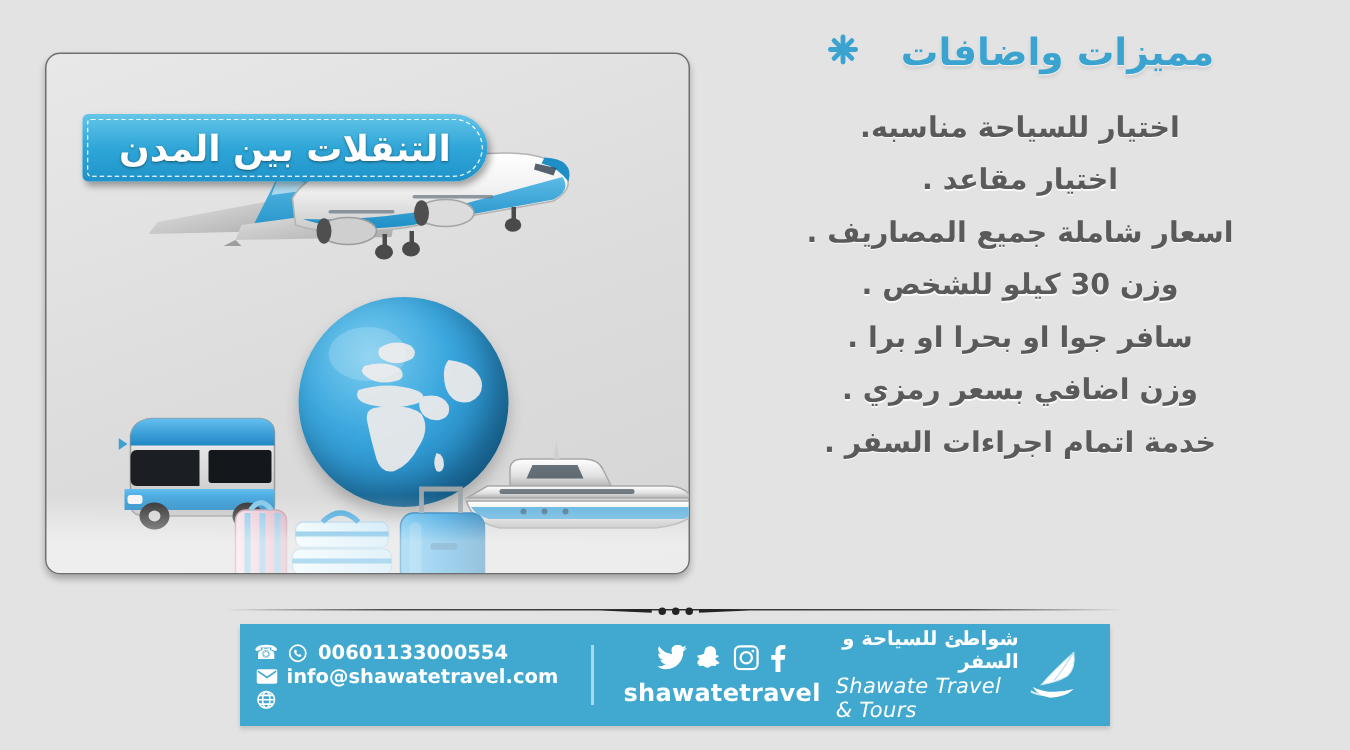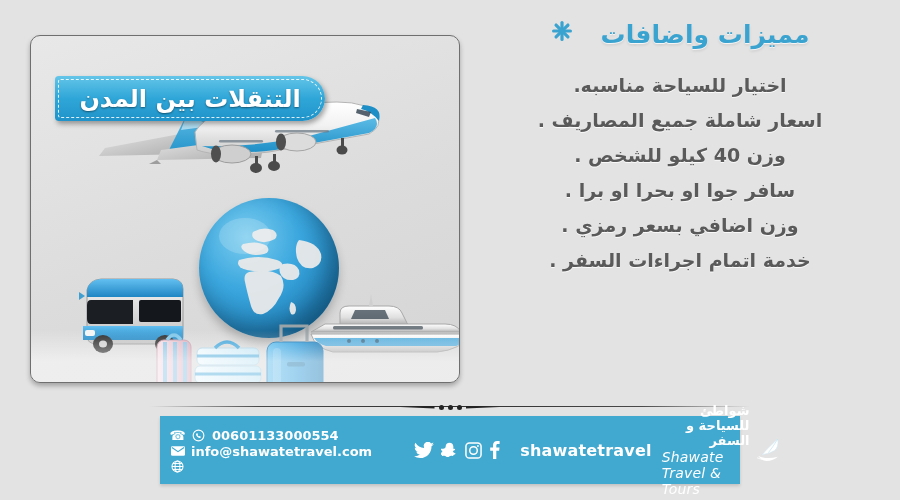--- a/index.html
+++ b/index.html
@@ -77,21 +77,21 @@
 
   
   .right-panel {
     position:absolute;
     left:470px; top:10px;
     width:420px; height:375px;
     direction:rtl;
     text-align:center;
   }
   .panel-heading {
-    display:flex; justify-content:center;
+    display:flex; align-items:center; justify-content:center;
     gap:28px;
     margin-top:10px;
   }
   .heading-text {
     font-size:25px; font-weight:bold; color:#3aa3cf;
     text-shadow:0 1px 1px rgba(255,255,255,.9), 0 2px 3px rgba(0,0,0,.12);
     letter-spacing:.5px;
   }
   .asterisk-icon { color:#3aa3cf; font-size:24px; line-height:1; }
 
@@ -137,22 +137,22 @@
   .contact-row {
     display:flex; align-items:center; gap:6px;
     color:#ffffff; font-size:13px; font-weight:bold;
     white-space:nowrap;
   }
   .contact-row .ic { width:15px; display:inline-flex; justify-content:center; font-size:13px; }
 
   .v-divider { width:2px; height:40px; background:rgba(255,255,255,.55); margin:0 10px; }
 
   .social-block {
-    display:flex; flex-direction:row; align-items:center; justify-content:center;
-    gap:20px; padding:0 10px;
+    display:flex; flex-direction:column; align-items:center; justify-content:center;
+    gap:4px; padding:0 10px;
   }
   .social-icons { display:flex; align-items:center; gap:7px; }
   .social-icons .si { color:#ffffff; display:inline-flex; }
   .social-handle { color:#ffffff; font-size:16px; font-weight:bold; letter-spacing:.2px; }
 
   .logo-block {
     margin-right:0; margin-left:auto;
     display:flex; align-items:center; gap:8px;
     padding-right:14px;
   }
@@ -371,22 +371,23 @@
           <rect x="9.4" y="1" width="3.2" height="20" rx="1.6" transform="rotate(45 11 11)"></rect>
           <rect x="9.4" y="1" width="3.2" height="20" rx="1.6" transform="rotate(90 11 11)"></rect>
           <rect x="9.4" y="1" width="3.2" height="20" rx="1.6" transform="rotate(135 11 11)"></rect>
         </g>
       </svg>
     </span>
   </div>
 
   <ul class="feature-list">
     <li>اختيار للسياحة مناسبه.</li>
+    <li>اختيار مقاعد .</li>
     <li>اسعار شاملة جميع المصاريف .</li>
-    <li>وزن 40 كيلو للشخص .</li>
+    <li>وزن 30 كيلو للشخص .</li>
     <li>سافر جوا او بحرا او برا .</li>
     <li>وزن اضافي بسعر رمزي .</li>
     <li>خدمة اتمام اجراءات السفر .</li>
   </ul>
 </div>
 
 <div class="divider-wrap">
   <div class="divider-line"></div>
   <div class="divider-orn">
     <span class="tip l"></span>

